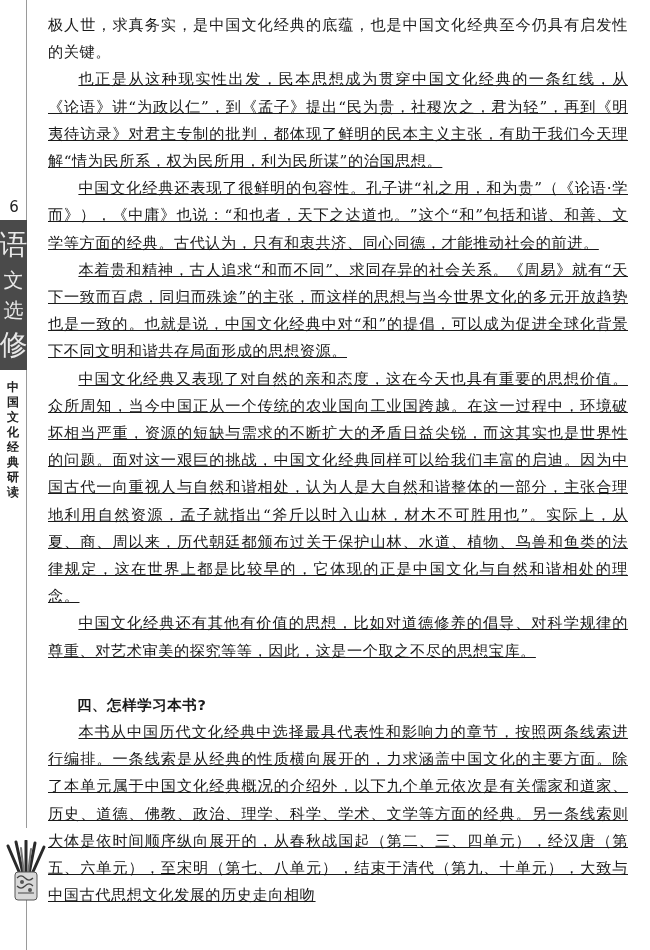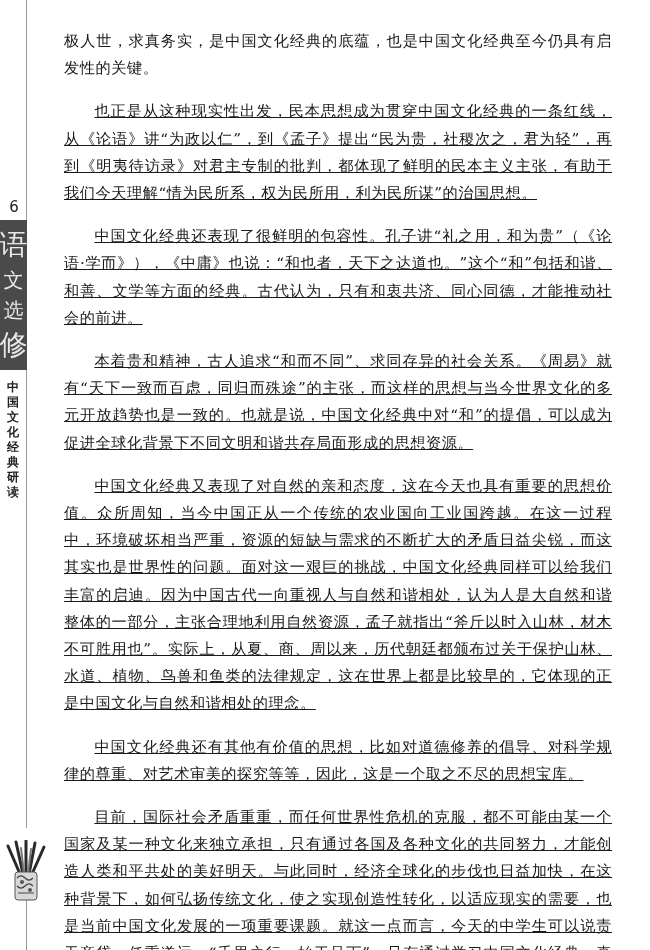--- a/index.html
+++ b/index.html
@@ -31,21 +31,21 @@
   .book-title span {
     font-size: 12px; line-height: 15px; font-weight: bold; color: #222;
   }
   .brushpot {
     position: absolute; left: 2px; top: 840px; width: 48px; height: 62px;
   }
   .content {
     position: absolute; left: 48px; top: 6px; width: 580px;
     font-size: 15.2px; line-height: 27.2px; letter-spacing: 0.55px; text-align: justify;
   }
-  .content p { margin: 16px; }
+  .content p { margin: 0; }
   .content p.indent { text-indent: 2em; text-decoration: underline; }
   .content p.heading {
     margin-top: 27px; text-indent: 2em; font-weight: bold;
     font-family: "DejaVu Sans", "Liberation Sans", sans-serif; font-size: 14.5px;
   }
   .top-pad { height: 6px; }
 </style>
 </head>
 <body>
 
@@ -91,15 +91,15 @@
 </div>
 
 <div class="content">
   <div class="top-pad"></div>
   <p>极人世，求真务实，是中国文化经典的底蕴，也是中国文化经典至今仍具有启发性的关键。</p>
   <p class="indent">也正是从这种现实性出发，民本思想成为贯穿中国文化经典的一条红线，从《论语》讲“为政以仁”，到《孟子》提出“民为贵，社稷次之，君为轻”，再到《明夷待访录》对君主专制的批判，都体现了鲜明的民本主义主张，有助于我们今天理解“情为民所系，权为民所用，利为民所谋”的治国思想。</p>
   <p class="indent">中国文化经典还表现了很鲜明的包容性。孔子讲“礼之用，和为贵”（《论语·学而》），《中庸》也说：“和也者，天下之达道也。”这个“和”包括和谐、和善、文学等方面的经典。古代认为，只有和衷共济、同心同德，才能推动社会的前进。</p>
   <p class="indent">本着贵和精神，古人追求“和而不同”、求同存异的社会关系。《周易》就有“天下一致而百虑，同归而殊途”的主张，而这样的思想与当今世界文化的多元开放趋势也是一致的。也就是说，中国文化经典中对“和”的提倡，可以成为促进全球化背景下不同文明和谐共存局面形成的思想资源。</p>
   <p class="indent">中国文化经典又表现了对自然的亲和态度，这在今天也具有重要的思想价值。众所周知，当今中国正从一个传统的农业国向工业国跨越。在这一过程中，环境破坏相当严重，资源的短缺与需求的不断扩大的矛盾日益尖锐，而这其实也是世界性的问题。面对这一艰巨的挑战，中国文化经典同样可以给我们丰富的启迪。因为中国古代一向重视人与自然和谐相处，认为人是大自然和谐整体的一部分，主张合理地利用自然资源，孟子就指出“斧斤以时入山林，材木不可胜用也”。实际上，从夏、商、周以来，历代朝廷都颁布过关于保护山林、水道、植物、鸟兽和鱼类的法律规定，这在世界上都是比较早的，它体现的正是中国文化与自然和谐相处的理念。</p>
   <p class="indent">中国文化经典还有其他有价值的思想，比如对道德修养的倡导、对科学规律的尊重、对艺术审美的探究等等，因此，这是一个取之不尽的思想宝库。</p>
-  <p class="indent">目前，国际社会矛盾重重，而任何世界性危机的克服，都不可能由某一个国家及某一种文化来独立承担，只有通过各国及各种文化的共同努力，才能创造人类和平共处的美好明天。与此同时，经济全球化的步伐也日益加快，在这种背景下，如何弘扬传统文化，使之实现创造性转化，以适应现实的需要，也是当前中国文化发展的一项重要课题。就这一点而言，今天的中学生可以说责无旁贷，任重道远。“千里之行，始于足下”，只有通过学习中国文化经典，真正了解中国文化的基本内涵，才有可能担负起历史赋予我们的重任。</p>
+  <p class="heading">四、怎样学习本书?</p>
   <p class="indent">本书从中国历代文化经典中选择最具代表性和影响力的章节，按照两条线索进行编排。一条线索是从经典的性质横向展开的，力求涵盖中国文化的主要方面。除了本单元属于中国文化经典概况的介绍外，以下九个单元依次是有关儒家和道家、历史、道德、佛教、政治、理学、科学、学术、文学等方面的经典。另一条线索则大体是依时间顺序纵向展开的，从春秋战国起（第二、三、四单元），经汉唐（第五、六单元），至宋明（第七、八单元），结束于清代（第九、十单元），大致与中国古代思想文化发展的历史走向相吻</p>
 </div>
 
 </body></html>

